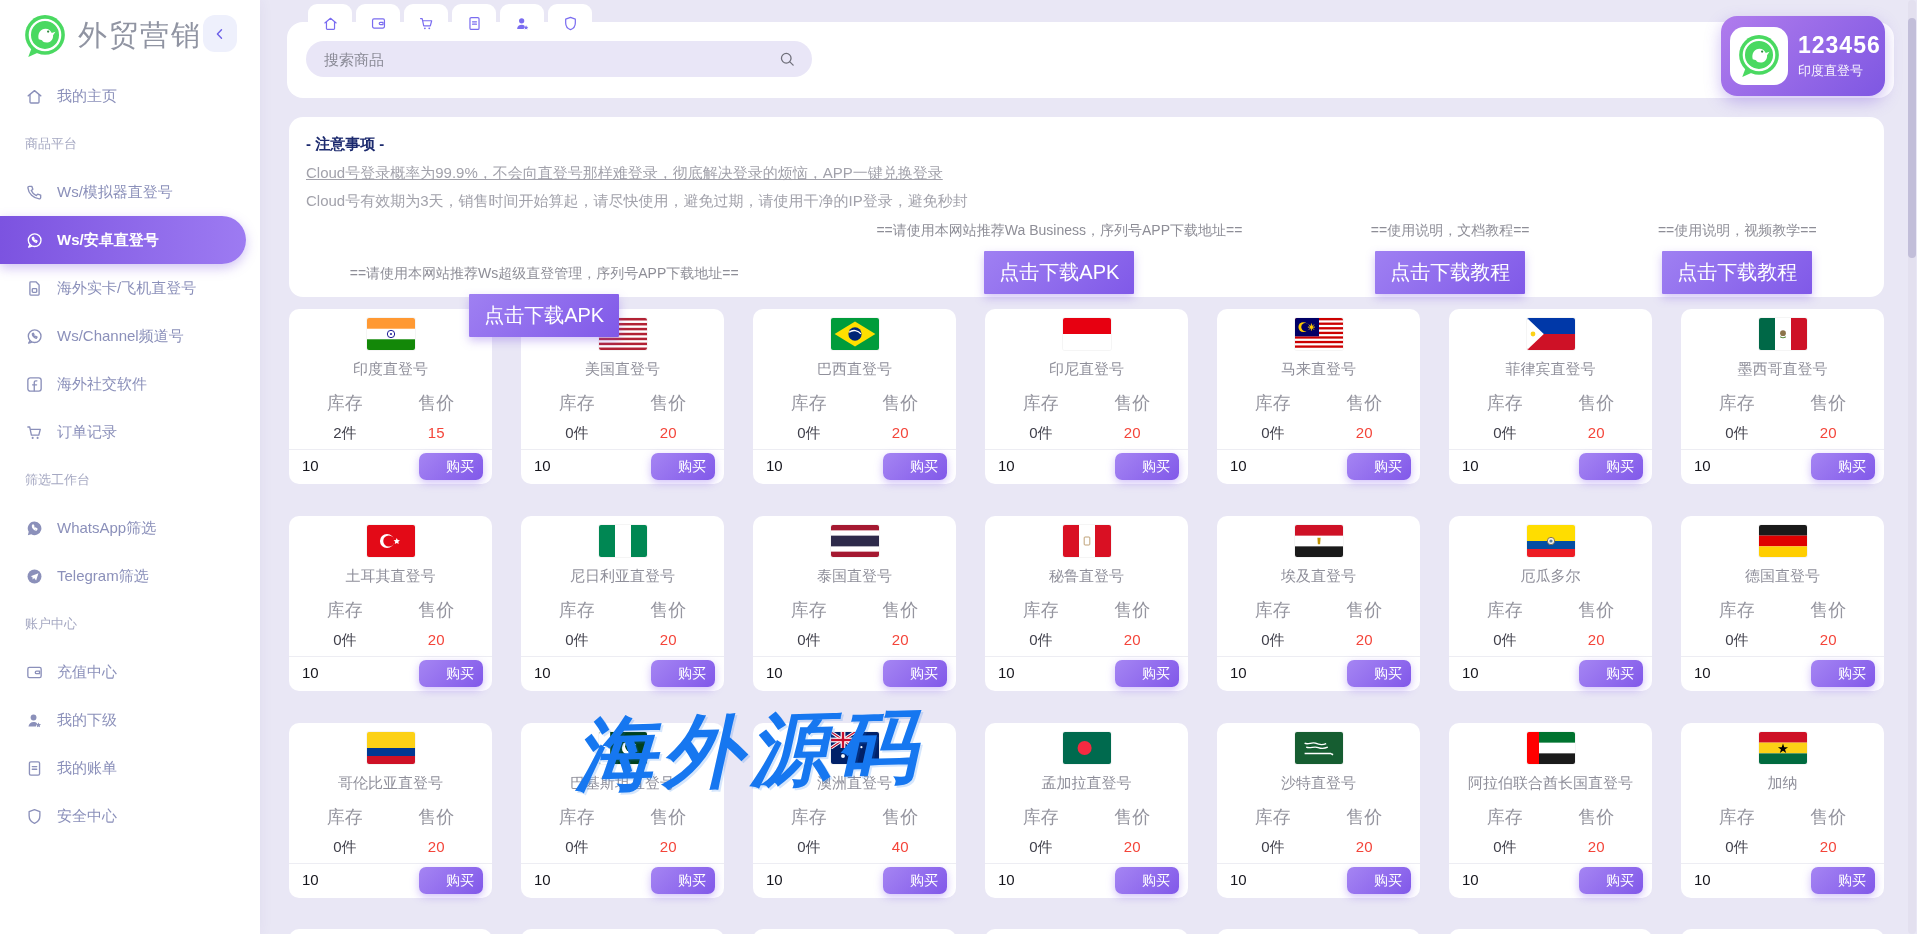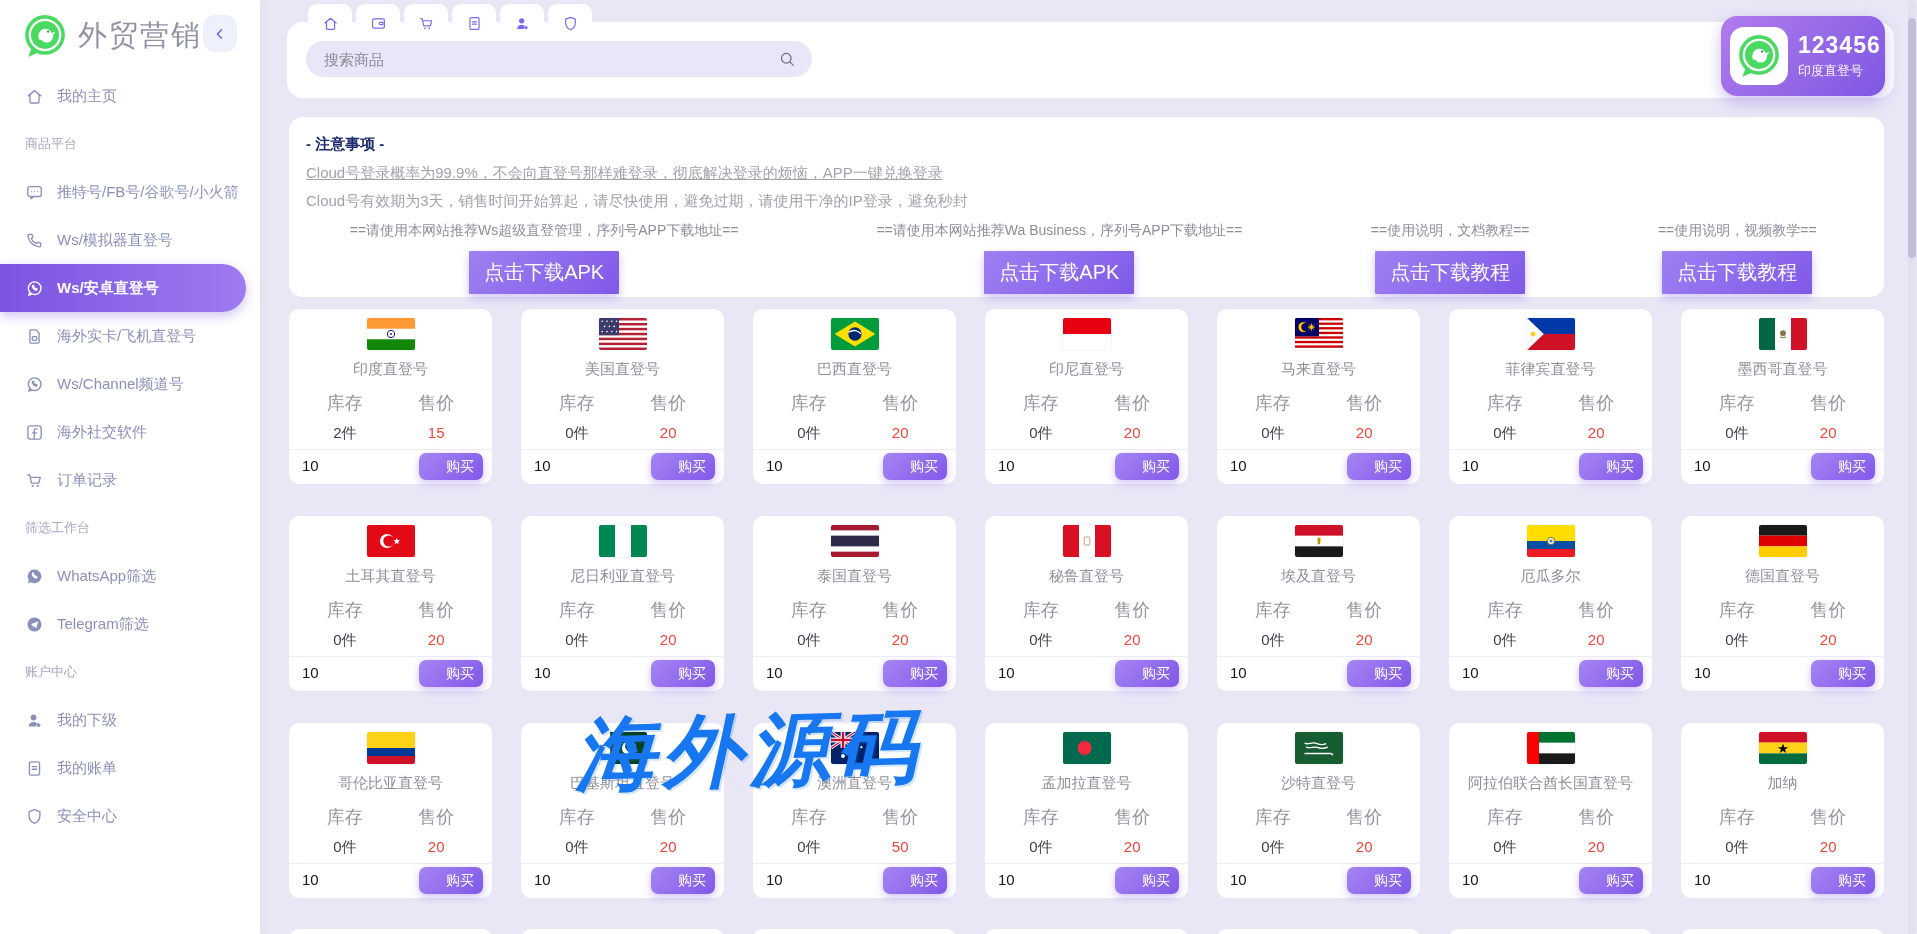--- a/index.html
+++ b/index.html
@@ -39,21 +39,21 @@
   .user-name{font-size:23px;font-weight:bold;letter-spacing:1px;}
   .user-motto{font-size:13px;margin-top:3px;opacity:.95;}
 
   
   .notice{position:absolute;left:289px;top:117px;width:1595px;height:180px;background:#fff;border-radius:14px;z-index:2;}
   .notice-title{position:absolute;left:17px;top:18px;font-size:15px;font-weight:bold;color:#1c2a6e;}
   .notice-line{position:absolute;left:17px;font-size:15px;color:#a2a2ab;white-space:nowrap;}
   .notice-line.l1{top:47px;text-decoration:underline;}
   .notice-line.l2{top:75px;}
   .dl-col{position:absolute;top:105px;width:480px;margin-left:-240px;text-align:center;}
-  .dl-col.c1{left:16%;} .dl-col.c2{left:48.3%;} .dl-col.c3{left:72.8%;} .dl-col.c4{left:90.8%;}
+  .dl-col.c1{left:16%;margin-top:43px;} .dl-col.c2{left:48.3%;} .dl-col.c3{left:72.8%;} .dl-col.c4{left:90.8%;}
   .dl-label{font-size:14px;color:#8e8e97;white-space:nowrap;}
   .dl-btn{display:inline-block;margin-top:11px;padding:8px 15px;border-radius:1px;background:linear-gradient(135deg,#9f80f2,#8059e8);color:#fff;font-size:20px;cursor:pointer;box-shadow:0 4px 10px rgba(130,90,230,.35);}
 
   
   .grid{position:absolute;left:289px;top:309px;width:1595px;display:grid;grid-template-columns:repeat(7,203px);column-gap:29px;row-gap:32px;z-index:1;}
   .card{position:relative;height:175px;background:#fff;border-radius:10px;}
   .flag{position:absolute;top:9px;left:50%;transform:translateX(-50%);width:48px;height:32px;border-radius:2px;overflow:hidden;box-shadow:0 0 0 1px rgba(0,0,0,.04);}
   .flag svg{display:block;width:100%;height:100%;}
   .p-name{position:absolute;top:51px;width:100%;text-align:center;font-size:15px;color:#8f8f9a;white-space:nowrap;}
   .p-stat{position:absolute;top:82px;width:45%;text-align:center;}
@@ -100,30 +100,20 @@
         <div class="side-item">
           <svg class="icn" style="width:19px;height:19px" viewBox="0 0 24 24">
             <path d="M4 11.2 12 4.6l8 6.6"></path>
             <path d="M6.3 9.6V19a1.2 1.2 0 0 0 1.2 1.2h9A1.2 1.2 0 0 0 17.7 19V9.6"></path>
           </svg>
           <span>我的主页</span>
         </div>
         <div class="side-section">商品平台</div>
         <div class="side-item">
           <svg class="icn" style="width:19px;height:19px" viewBox="0 0 24 24">
-            <rect x="3.5" y="4.5" width="17" height="12.5" rx="2.5"></rect>
-            <path d="M7.8 17v3l3-3"></path>
-            <circle class="f" cx="8.3" cy="10.8" r=".8"></circle>
-            <circle class="f" cx="12" cy="10.8" r=".8"></circle>
-            <circle class="f" cx="15.7" cy="10.8" r=".8"></circle>
-          </svg>
-          <span>推特号/FB号/谷歌号/小火箭</span>
-        </div>
-        <div class="side-item">
-          <svg class="icn" style="width:19px;height:19px" viewBox="0 0 24 24">
             <path d="M8.6 4.2 9.9 8l-2 1.6a11.8 11.8 0 0 0 6.4 6.4l1.7-2 3.8 1.3v3a1.7 1.7 0 0 1-1.9 1.7A15.6 15.6 0 0 1 3.7 6.1 1.7 1.7 0 0 1 5.4 4.2Z"></path>
           </svg>
           <span>Ws/模拟器直登号</span>
         </div>
         <div class="side-item active">
           <svg class="icn" style="width:19px;height:19px" viewBox="0 0 24 24">
             <circle cx="12.2" cy="11.6" r="8"></circle>
             <path d="M6.5 17.3 4.6 20.4l3.4-1"></path>
             <path d="M9.3 8.7c-.2 2.4 2.3 5.1 4.9 5.5l1-1.4-1.7-1.1-.8.6c-.9-.5-1.6-1.2-2-2.1l.7-.7-1-1.7Z"></path>
           </svg>
@@ -168,20 +158,27 @@
           <span>WhatsApp筛选</span>
         </div>
         <div class="side-item">
           <svg class="icn" style="width:19px;height:19px" viewBox="0 0 24 24">
             <circle class="f" cx="12" cy="12" r="8.8"></circle>
             <path class="wf" d="m7.2 11.7 9.8-3.8-3 9-2.4-2.9-1.9 1.7-.3-3.1Z"></path>
           </svg>
           <span>Telegram筛选</span>
         </div>
         <div class="side-section">账户中心</div>
+        <div class="side-item">
+          <svg class="icn" style="width:19px;height:19px" viewBox="0 0 24 24">
+            <rect x="3.6" y="5.6" width="16.8" height="12.8" rx="2"></rect>
+            <path d="M14.6 10.3h3.8v3.2h-3.8a1.6 1.6 0 0 1 0-3.2Z"></path>
+          </svg>
+          <span>充值中心</span>
+        </div>
         <div class="side-item">
           <svg class="icn" style="width:19px;height:19px" viewBox="0 0 24 24">
             <circle class="f" cx="10.8" cy="8.2" r="3.7"></circle>
             <path class="f" d="M4.4 19.6c.2-3.7 3.2-5.8 6.4-5.8 1.7 0 3.3.6 4.5 1.6l-1.6 4.2Z"></path>
             <path class="f" d="m17 14.4 1 2.1 2.2.3-1.6 1.5.4 2.3-2-1.1-2 1.1.4-2.3-1.6-1.5 2.2-.3Z"></path>
           </svg>
           <span>我的下级</span>
         </div>
         <div class="side-item">
           <svg class="icn" style="width:19px;height:19px" viewBox="0 0 24 24">
@@ -680,21 +677,21 @@
             <circle cx="49" cy="23" r="1" fill="#fff"></circle>
           </svg>
         </div>
         <div class="p-name">澳洲直登号</div>
         <div class="p-stat stock">
           <div class="p-lbl">库存</div>
           <div class="p-val">0件</div>
         </div>
         <div class="p-stat price">
           <div class="p-lbl">售价</div>
-          <div class="p-val">50</div>
+          <div class="p-val">40</div>
         </div>
         <div class="p-divider"></div>
         <input class="p-qty" value="10" style="">
         <div class="p-buy">购买</div>
       </div>
       <div class="card">
         <div class="flag">
           <svg viewBox="0 0 60 40" preserveAspectRatio="none">
             <rect width="60" height="40" fill="#006a4e"></rect>
             <circle cx="27" cy="20" r="8.8" fill="#f42a41"></circle>

